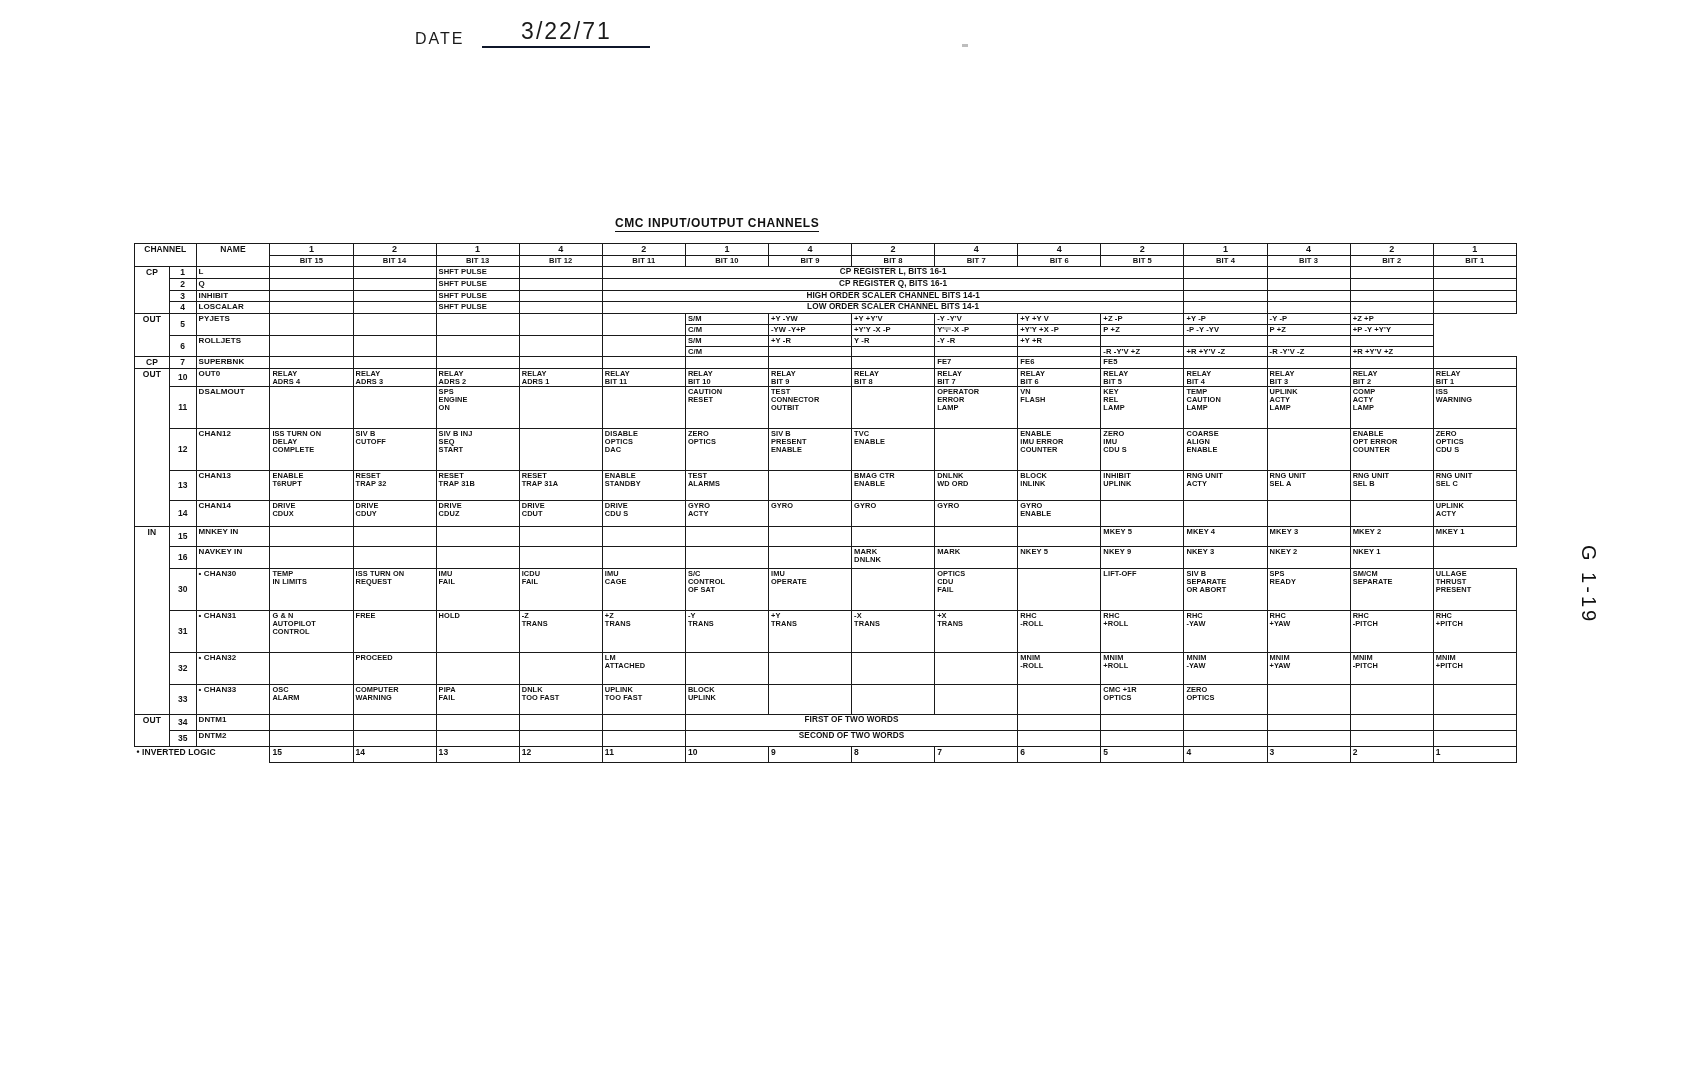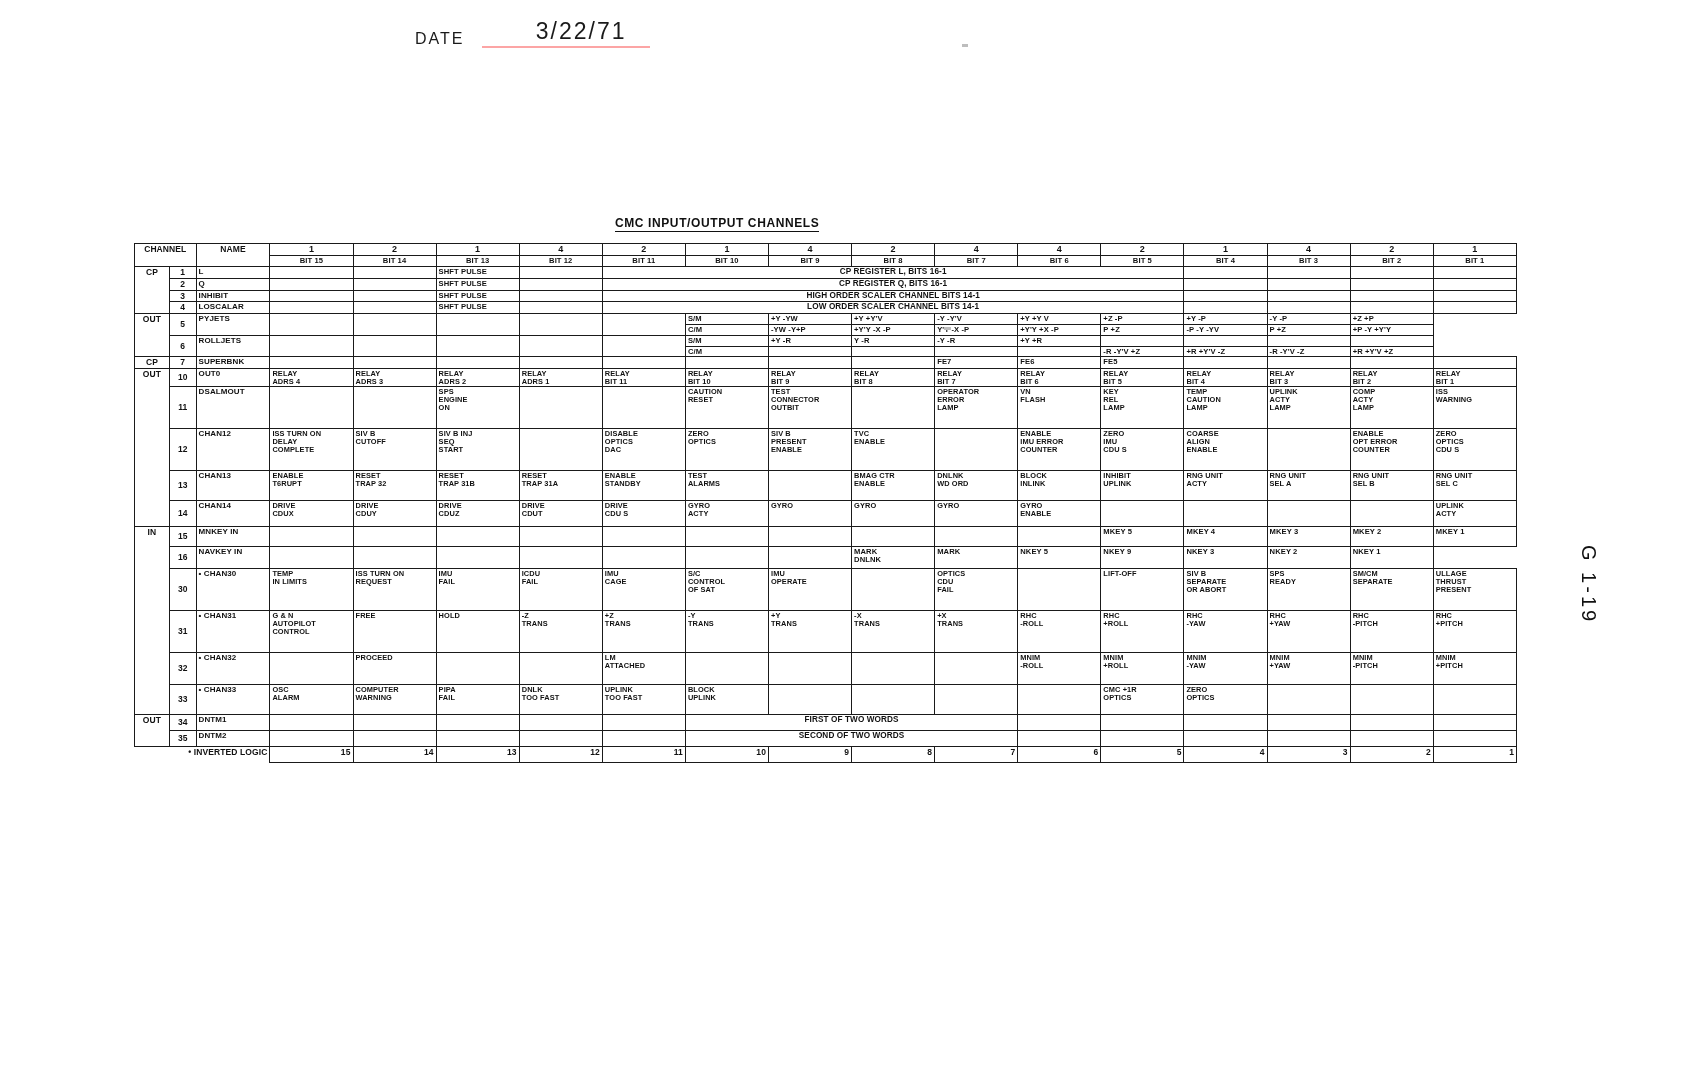--- a/index.html
+++ b/index.html
@@ -28,24 +28,24 @@
   .date-label {
     font-size: 16px;
     letter-spacing: 2px;
     font-weight: 500;
     color: #1a1a1a;
   }
   .date-value {
     font-size: 23px;
     letter-spacing: 2px;
     color: #1a1a1a;
-    border-bottom: 2px solid #fca5a5;
+    border-bottom: 2px solid #0f172a;
     padding: 0 24px 1px 24px;
     min-width: 120px;
-    text-align: right;
+    text-align: center;
   }
 
   
   .page-mark {
     position: absolute;
     left: 1600px;
     top: 545px;
     transform: rotate(90deg);
     transform-origin: left top;
     font-size: 20px;
@@ -89,21 +89,21 @@
     overflow: hidden;
   }
   table.chan td.ctr-num { text-align:center; vertical-align: middle; font-size: 8.5px; }
   td.hdr-bitnum { text-align: center; font-size: 9px; vertical-align: middle; }
   td.hdr-bitname { text-align: center; font-size: 7.6px; vertical-align: middle; }
   td.side { text-align: center; vertical-align: middle; font-size: 8.5px; letter-spacing: .5px; }
   td.name { font-size: 8px; vertical-align: middle; padding-left: 3px; }
   td.span-text { text-align: center; vertical-align: middle; font-size: 8.2px; letter-spacing: .3px; }
   td.sub { text-align:left; vertical-align: middle; font-size: 7.6px; padding-left: 3px;}
   .cellline { display:block; }
-  .footrow td { font-size: 8.5px; text-align:right; vertical-align: middle; }
+  .footrow td { font-size: 8.5px; text-align:left; vertical-align: middle; }
   .invert-label { font-size: 8px; text-align: left; letter-spacing: .2px; }
   .blank { }
 
   
   .speck { position:absolute; background:#bdbdbd; }
 </style>
 </head>
 <body>
 
 <div class="date-block">

